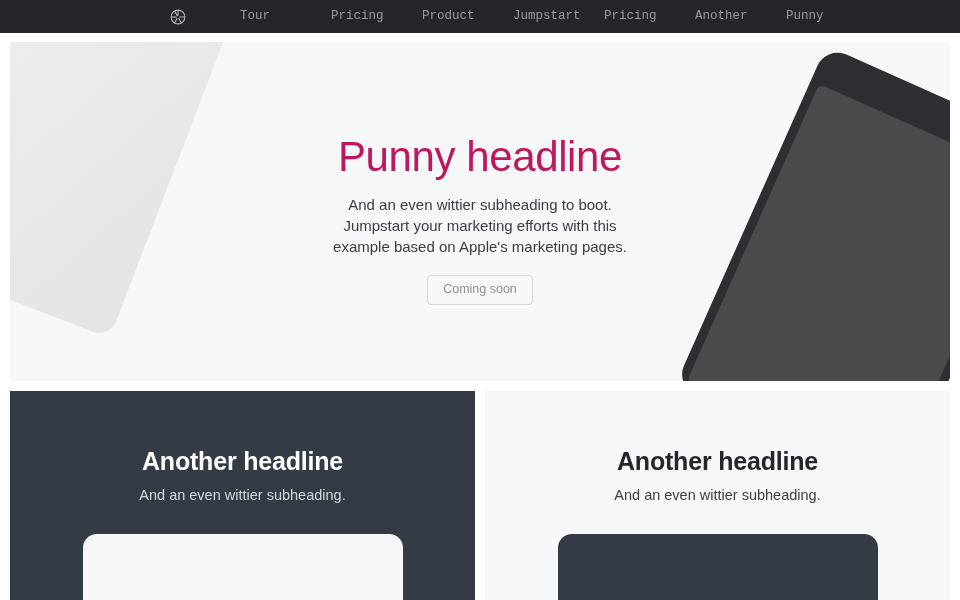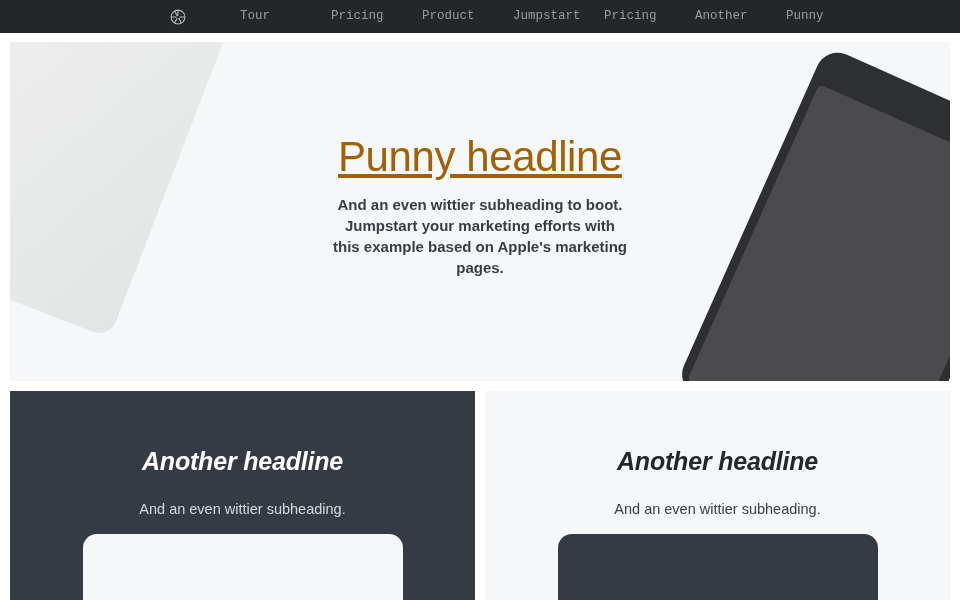--- a/index.html
+++ b/index.html
@@ -77,33 +77,32 @@
     left: 0;
     right: 0;
     top: 92px;
     text-align: center;
     z-index: 3;
   }
 
   .hero-title {
     font-size: 42px;
     font-weight: 300;
-    color: #a16207;
+    color: #be185d;
     letter-spacing: -0.4px;
     line-height: 1.1;
-    text-decoration: underline;
   }
 
   .hero-sub {
     margin: 14px auto 0 auto;
     width: 300px;
     font-size: 15px;
     line-height: 21px;
     color: #3a3d44;
-    font-weight: 700;
+    font-weight: 400;
   }
 
   .hero-cta {
     margin-top: 18px;
     display: inline-block;
     padding: 7px 15px 8px 15px;
     border: 1px solid #d6d8dc;
     border-radius: 4px;
     background: transparent;
     color: #8e9095;
@@ -165,27 +164,26 @@
   }
 
   .card--dark { background: #353b45; }
   .card--light { background: #f6f7f9; }
 
   .card-title {
     font-size: 25px;
     font-weight: bold;
     line-height: 1.15;
     letter-spacing: -0.2px;
-    font-style: italic;
   }
   .card--dark .card-title { color: #ffffff; }
   .card--light .card-title { color: #24262b; }
 
   .card-sub {
-    margin-top: 24px;
+    margin-top: 10px;
     font-size: 14.5px;
     line-height: 1.3;
   }
   .card--dark .card-sub { color: #d6d8db; }
   .card--light .card-sub { color: #3a3d44; }
 
   .card-device {
     position: absolute;
     left: 50%;
     transform: translateX(-50%);
@@ -222,20 +220,21 @@
 
 <div class="page">
 
   <section class="hero">
     <div class="device-light"></div>
     <div class="device-dark"></div>
 
     <div class="hero-copy">
       <h1 class="hero-title">Punny headline</h1>
       <p class="hero-sub">And an even wittier subheading to boot. Jumpstart your marketing efforts with this example based on Apple's marketing pages.</p>
+      <button class="hero-cta">Coming soon</button>
     </div>
   </section>
 
   <section class="cards">
 
     <div class="card card--dark">
       <h2 class="card-title">Another headline</h2>
       <p class="card-sub">And an even wittier subheading.</p>
       <div class="card-device"></div>
     </div>

